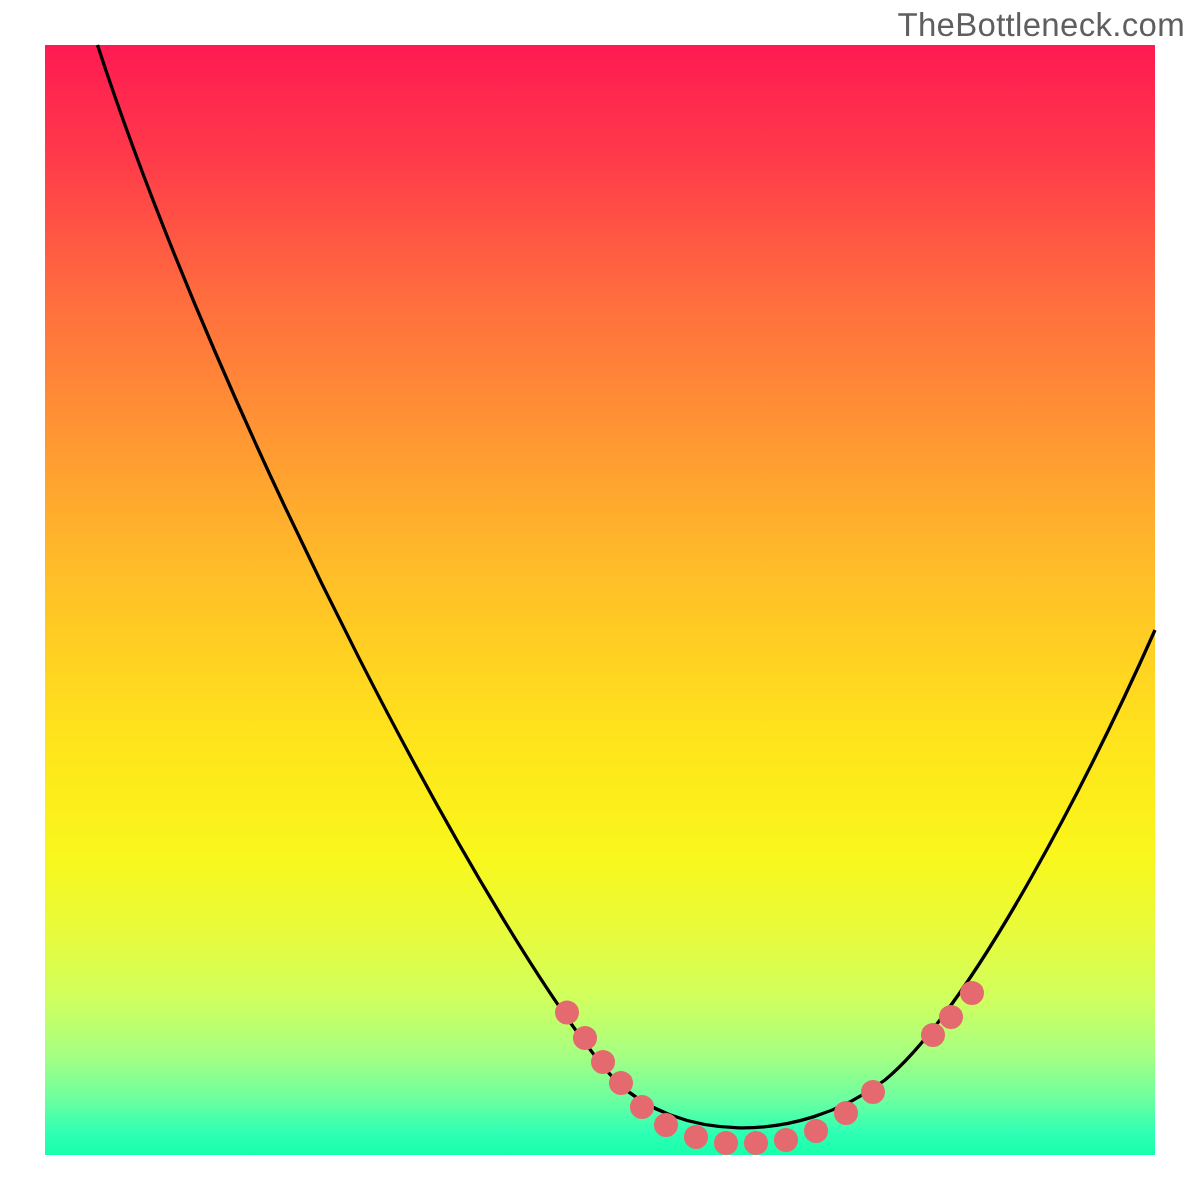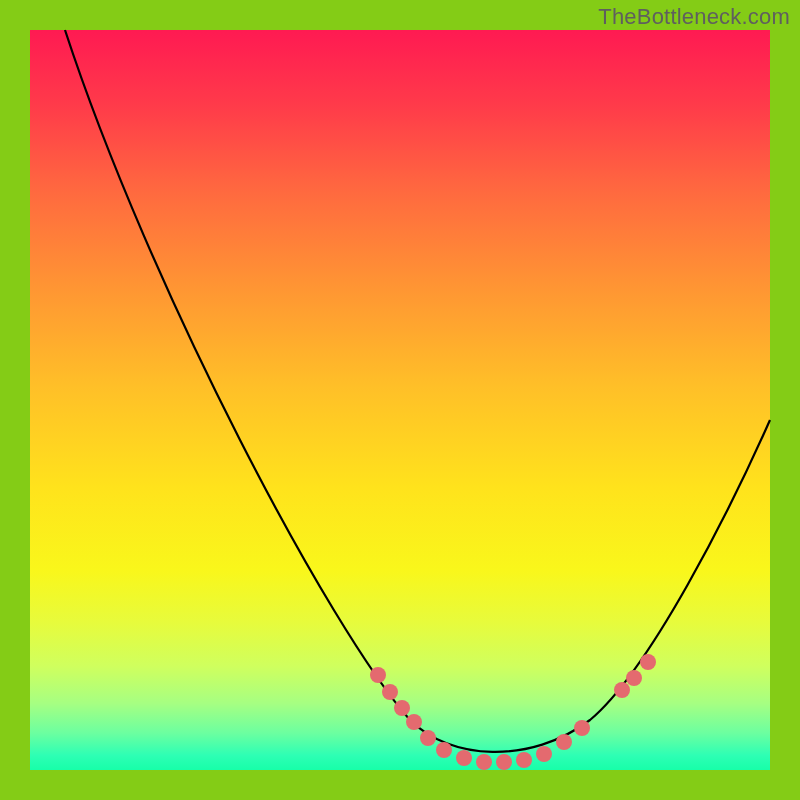--- a/index.html
+++ b/index.html
@@ -8,21 +8,21 @@
     width: 800px;
     height: 800px;
     background: #000;
     overflow: hidden;
     font-family: Arial, Helvetica, sans-serif;
   }
   .outer {
     position: relative;
     width: 800px;
     height: 800px;
-    background: #84cc16;
+    background: #ffffff;
   }
   .watermark {
     position: absolute;
     top: 4px;
     right: 10px;
     color: #5f5f5f;
     font-size: 22px;
     letter-spacing: 0.2px;
     z-index: 5;
   }

